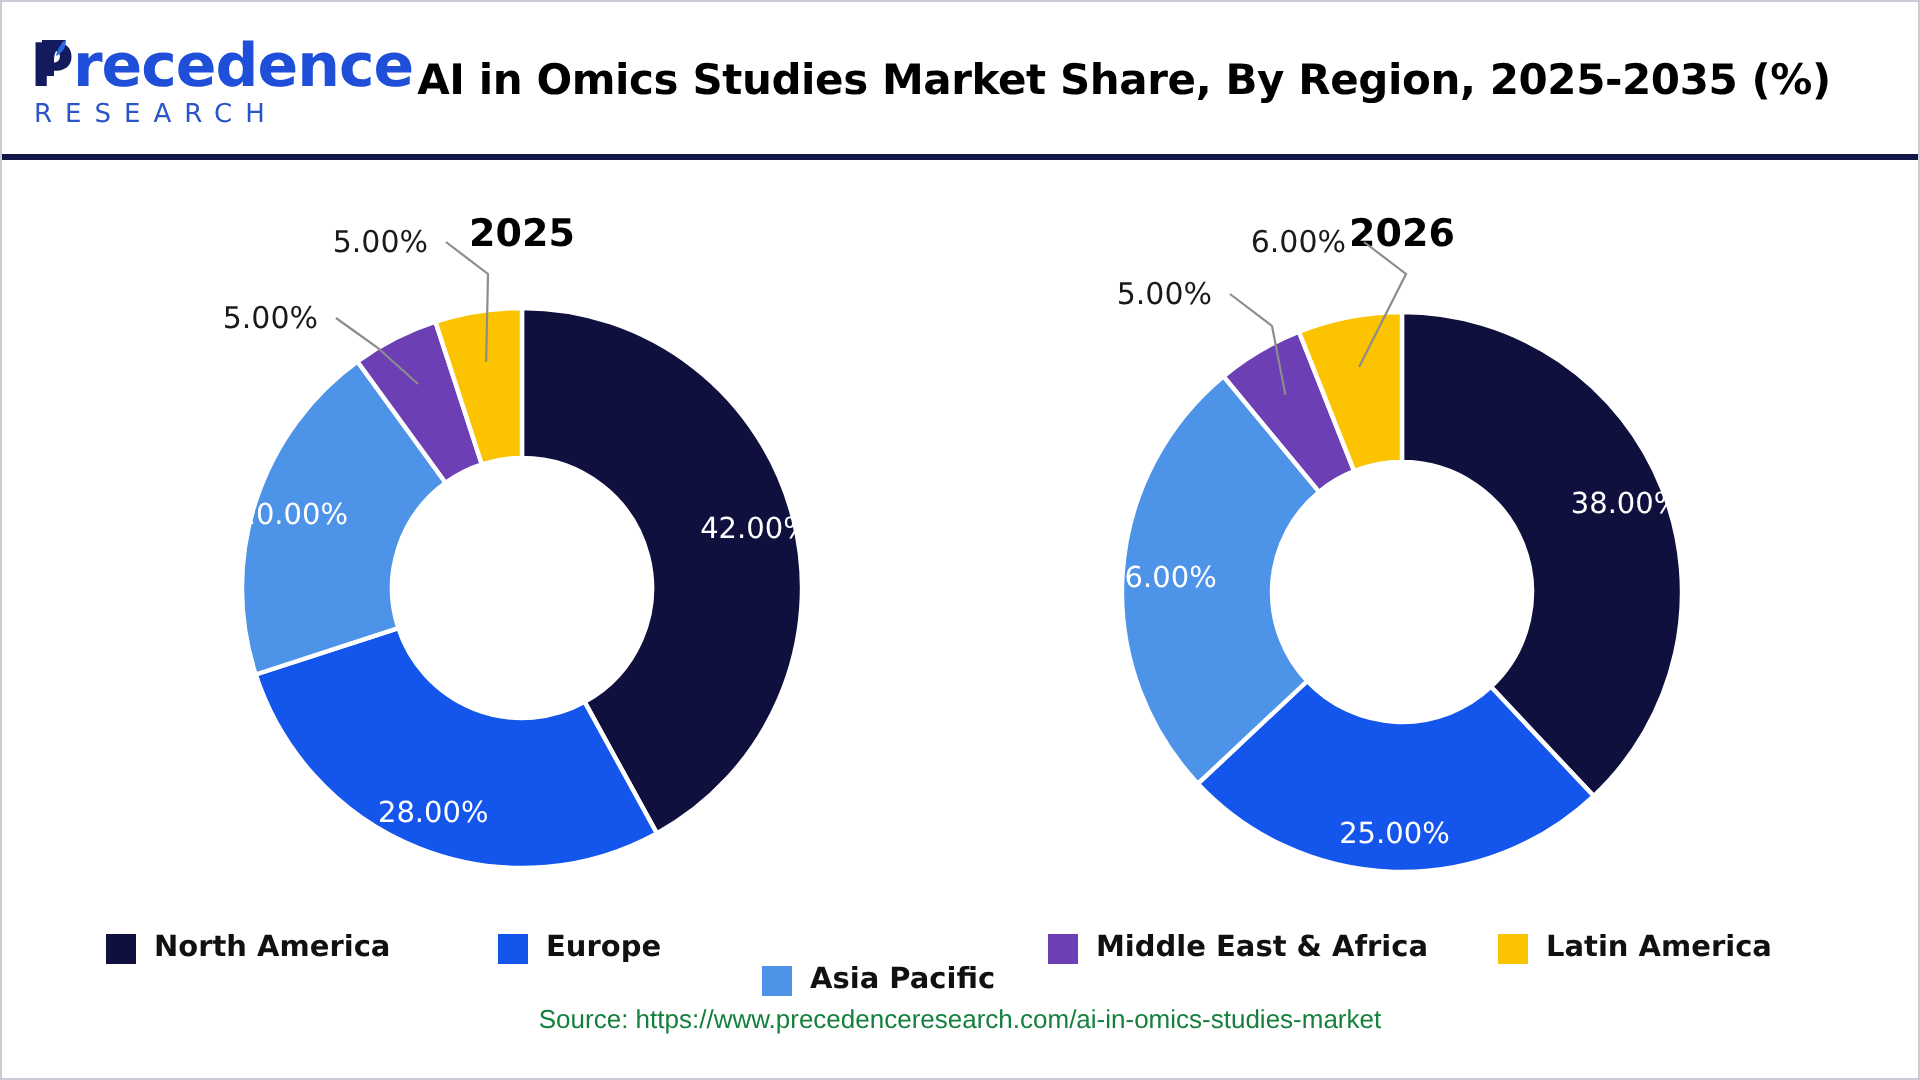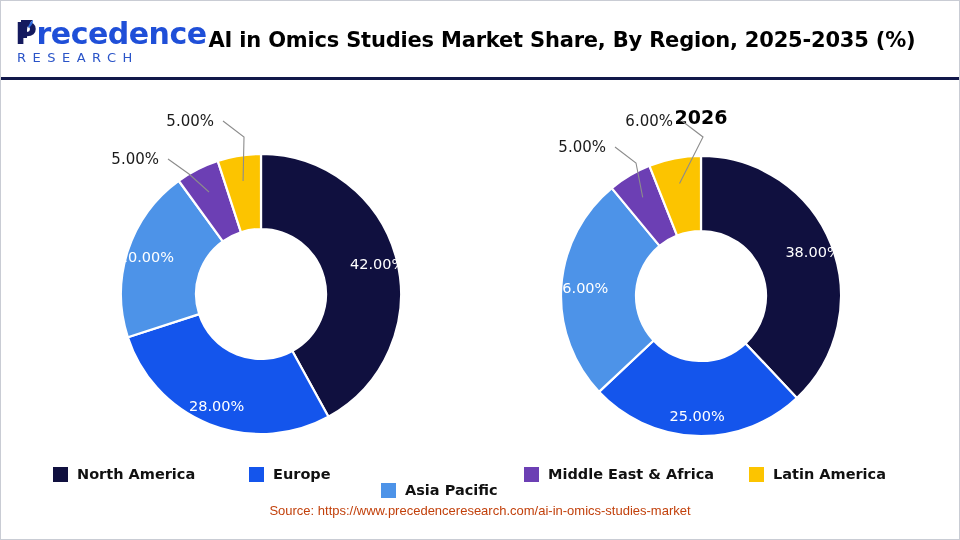--- a/index.html
+++ b/index.html
@@ -152,21 +152,21 @@
   #footer {
     position: absolute;
     left: 0;
     top: 500px;
     width: 958px;
     text-align: center;
   }
   #source-text {
     font-family: "Liberation Sans", sans-serif;
     font-size: 13px;
-    color: #c2410c;
+    color: #15803d;
   }
 </style>
 </head>
 <body>
 
 <div id="page">
 
   <div id="header">
 
     <div id="logo">
@@ -176,20 +176,21 @@
         <path d="M14 1 C11 3 9.5 6 9 9 C12 7.5 14 5 14 1 Z" fill="#2a6ae0"></path>
       </svg>
       <div id="logo-sub">RESEARCH</div>
     </div>
 
     <div id="chart-title">AI in Omics Studies Market Share, By Region, 2025-2035 (%)</div>
   </div>
 
   <div id="plot">
 
+    <div class="panel-title" id="title-2025">2025</div>
     <div class="panel-title" id="title-2035">2026</div>
 
     <svg class="donut-svg" width="958" height="370" viewBox="0 0 958 370">
       <g id="donut-2025">
           <path d="M 260 74 A 140 140 0 0 1 327.4455143742402 336.6829352061409 L 291.3139888166115 270.9599342028511 A 65 65 0 0 0 260 149 Z" fill="#10103f" stroke="#ffffff" stroke-width="2.2" stroke-linejoin="round"></path>
           <text x="376.71427091600003" y="189.03286859663498" text-anchor="middle" class="slice-label">42.00%</text>
           <path d="M 327.4455143742402 336.6829352061409 A 140 140 0 0 1 126.85208771867852 257.26237921249265 L 198.181326440815 234.0861046343716 A 65 65 0 0 0 291.3139888166115 270.9599342028511 Z" fill="#1455ec" stroke="#ffffff" stroke-width="2.2" stroke-linejoin="round"></path>
           <text x="215.64099140149634" y="331.0380665495343" text-anchor="middle" class="slice-label">28.00%</text>
           <path d="M 126.85208771867852 257.26237921249265 A 140 140 0 0 1 177.71006467905374 100.73762078750737 L 221.79395860098924 161.41389536562843 A 65 65 0 0 0 198.181326440815 234.0861046343716 Z" fill="#4d93e8" stroke="#ffffff" stroke-width="2.2" stroke-linejoin="round"></path>
           <text x="145.397689786434" y="181.7634521778188" text-anchor="middle" class="slice-label">20.00%</text>

